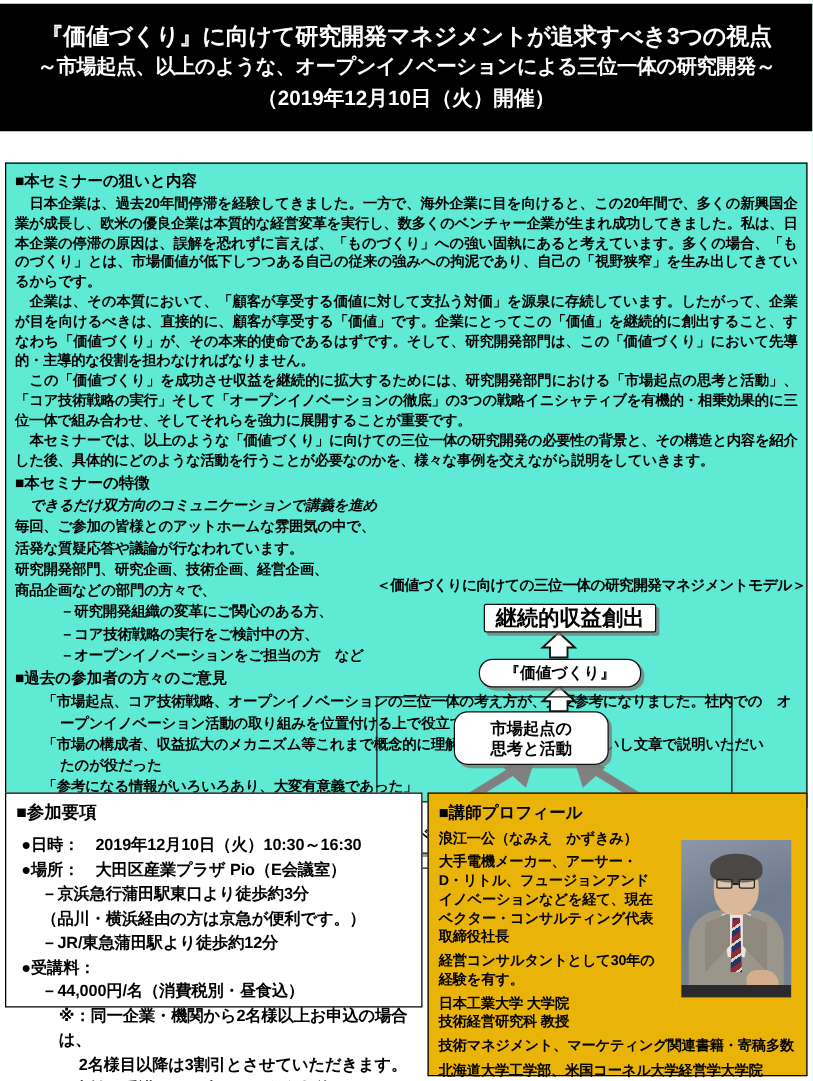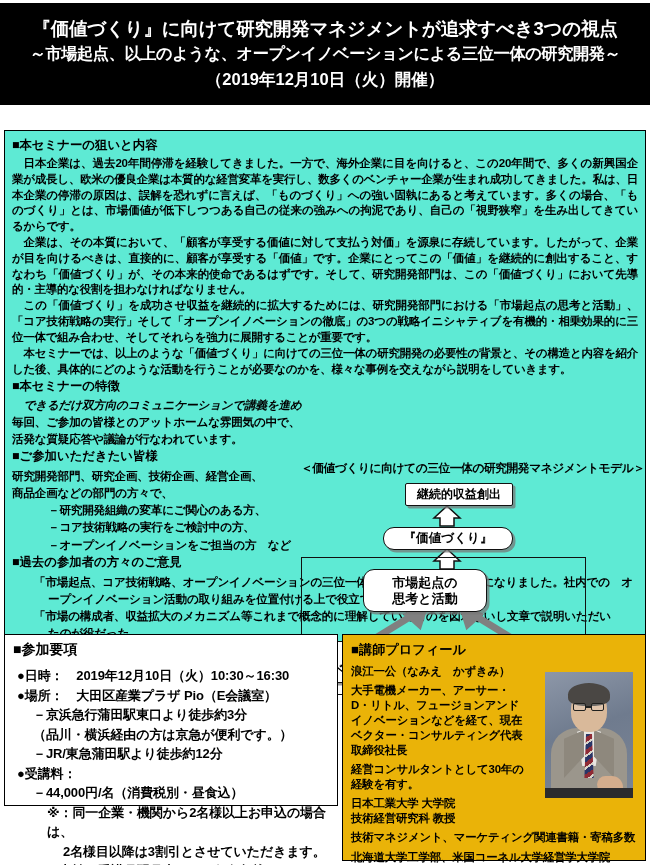--- a/index.html
+++ b/index.html
@@ -52,21 +52,21 @@
   }
   .node {
     position:absolute; background:#fff; border:1.6px solid #111;
     display:flex; align-items:center; justify-content:center; text-align:center;
     font-weight:700; color:#000;
     box-shadow:2.5px 2.5px 0 rgba(120,120,120,0.75);
   }
   .node.rect { border-radius:2px; }
   .node.round { border-radius:11px; }
 
-  #n-revenue { left:104px; top:22px; width:108px; height:23px; font-size:12px; }
+  #n-revenue { left:86px; top:22px; width:138px; height:23px; font-size:17px; }
   #n-value   { left:82px; top:66px; width:130px; height:23px; font-size:12.6px; }
   #n-market  { left:62px; top:108px; width:124px; height:43px; font-size:13px; line-height:1.18; }
   #n-open    { left:5px;  top:180px; width:124px; height:42px; font-size:11.6px; line-height:1.2; }
   #n-core    { left:146px;top:180px; width:124px; height:42px; font-size:12.6px; line-height:1.18; }
 
   .diag-frame {
     position:absolute; left:0px; top:96px; width:285px; height:138px;
     border:1.5px solid #111; background:transparent;
   }
 
@@ -144,21 +144,20 @@
     <div class="para indent">この「価値づくり」を成功させ収益を継続的に拡大するためには、研究開発部門における「市場起点の思考と活動」、「コア技術戦略の実行」そして「オープンイノベーションの徹底」の3つの戦略イニシャティブを有機的・相乗効果的に三位一体で組み合わせ、そしてそれらを強力に展開することが重要です。</div>
     <div class="para indent">本セミナーでは、以上のような「価値づくり」に向けての三位一体の研究開発の必要性の背景と、その構造と内容を紹介した後、具体的にどのような活動を行うことが必要なのかを、様々な事例を交えながら説明をしていきます。</div>
 
     <div class="sec-head">■本セミナーの特徴</div>
     <div class="narrow">
       <div class="feat-line ind">できるだけ双方向のコミュニケーションで講義を進め</div>
       <div class="feat-line">毎回、ご参加の皆様とのアットホームな雰囲気の中で、</div>
       <div class="feat-line">活発な質疑応答や議論が行なわれています。</div>
     </div>
 
-    <div class="sec-head">■ご参加いただきたい皆様</div>
     <div class="narrow bullets">
       <div>研究開発部門、研究企画、技術企画、経営企画、</div>
       <div>商品企画などの部門の方々で、</div>
       <div class="dash">－研究開発組織の変革にご関心のある方、</div>
       <div class="dash">－コア技術戦略の実行をご検討中の方、</div>
       <div class="dash">－オープンイノベーションをご担当の方　など</div>
     </div>
 
     <div class="sec-head">■過去の参加者の方々のご意見</div>
     <div class="bullets">

